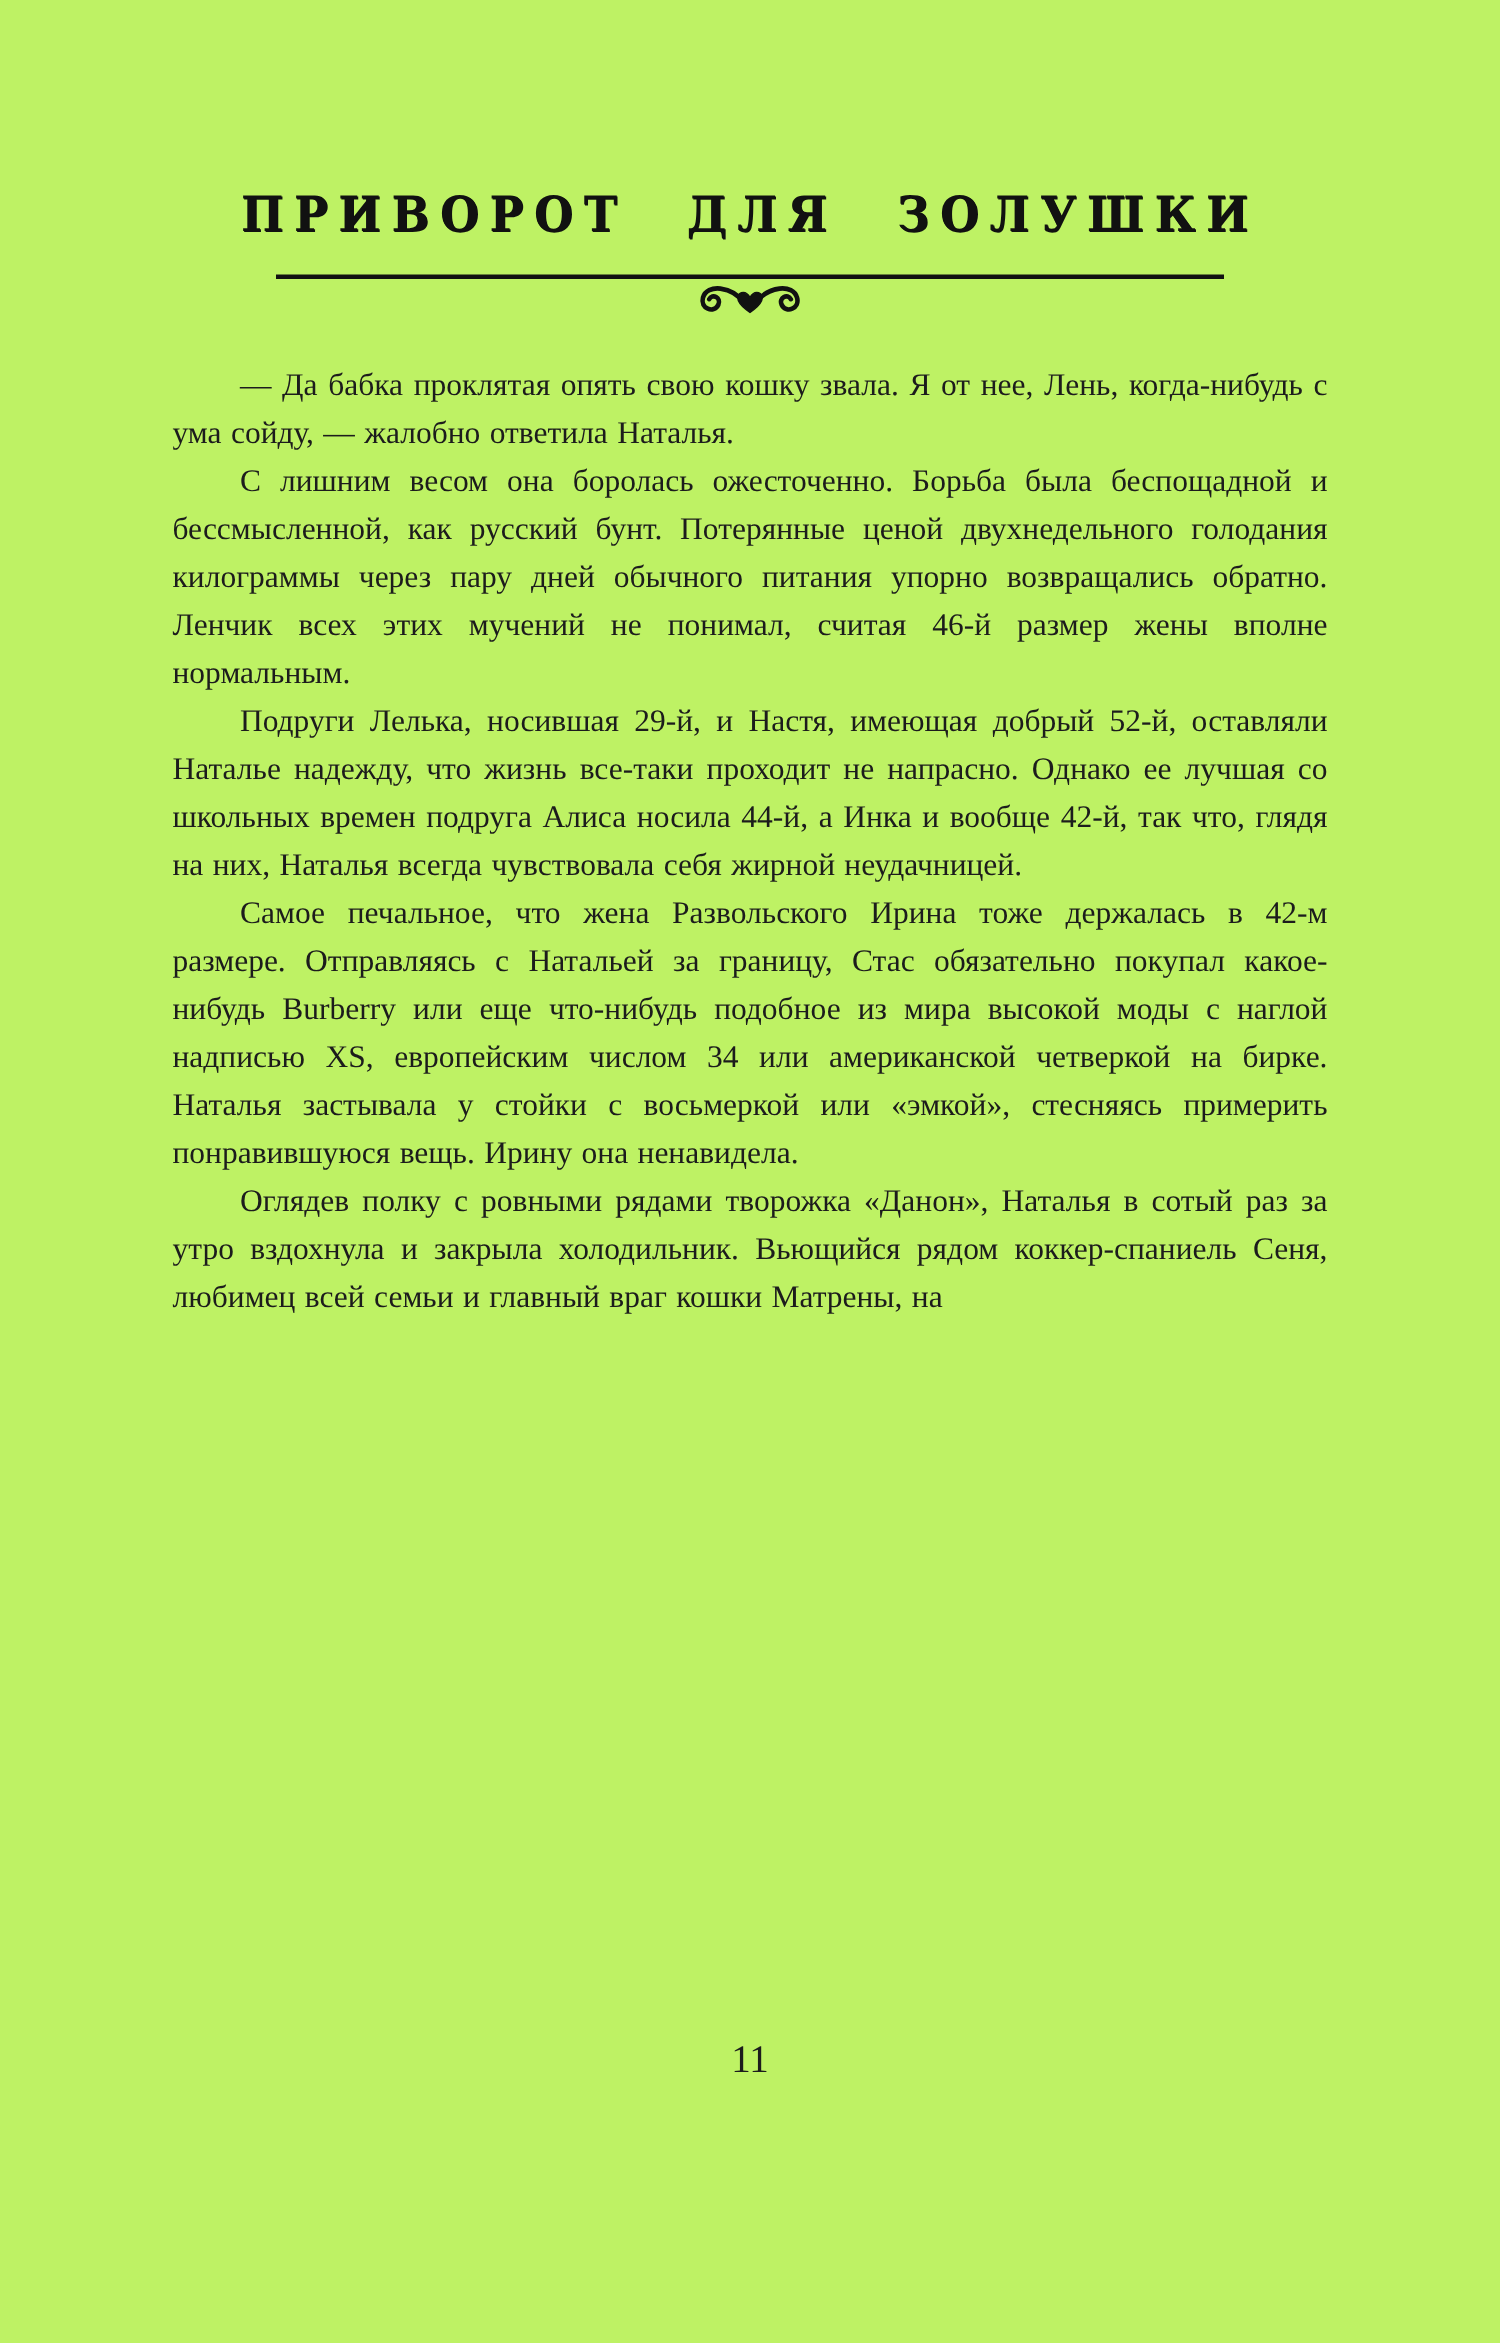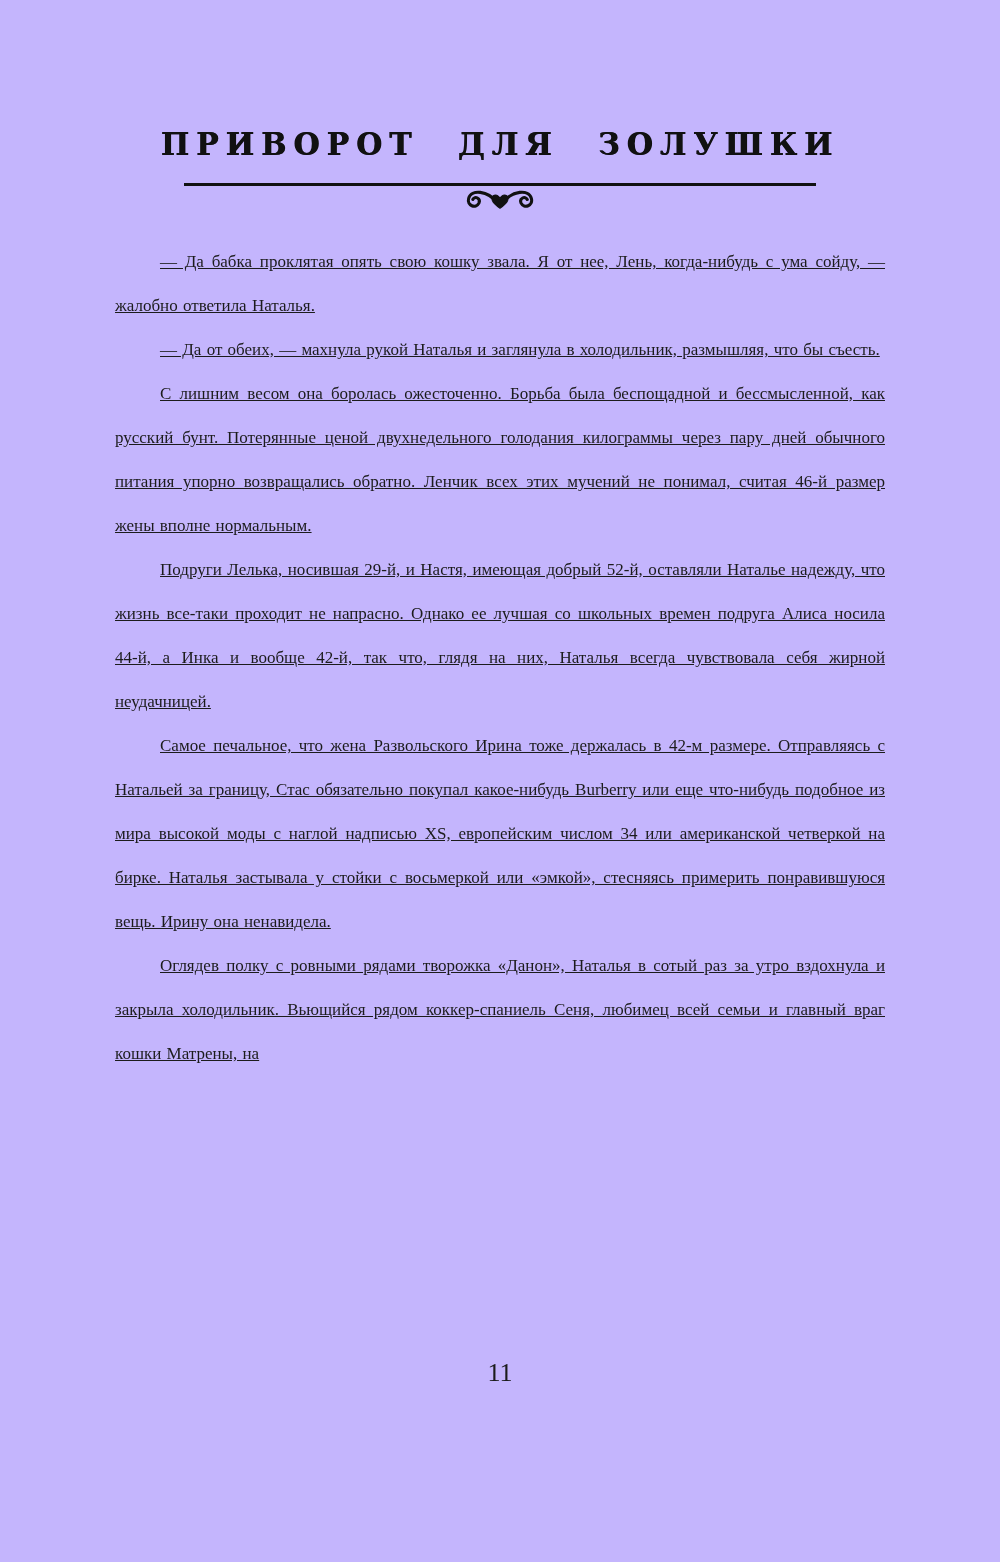--- a/index.html
+++ b/index.html
@@ -5,21 +5,21 @@
   html, body {
     margin: 0;
     padding: 0;
     background: #ffffff;
   }
   .page {
     position: relative;
     width: 1000px;
     height: 1562px;
     margin: 0 auto;
-    background: #c4b5fd;
+    background: #bef264;
     box-sizing: border-box;
     padding: 126px 115px 0 115px;
     color: #1c1c1c;
     font-family: "Liberation Serif", "DejaVu Serif", serif;
   }
   .chapter-header {
     text-align: center;
   }
   .book-title {
     margin: 0;
@@ -40,23 +40,22 @@
     background: #111111;
     margin: 22px auto 0 auto;
   }
   .ornament {
     margin-top: 1px;
     line-height: 0;
   }
   .body-text {
     margin-top: 26px;
     text-align: justify;
-    font-size: 17px;
-    line-height: 44px;
-    text-decoration: underline;
+    font-size: 21px;
+    line-height: 32px;
   }
   .body-text p {
     margin: 0;
     text-indent: 45px;
     word-spacing: 1px;
   }
   .page-number {
     position: absolute;
     left: 0;
     right: 0;
@@ -81,21 +80,20 @@
           <path d="M66 30 C 48 6, 16 4, 11 22 C 7 36, 25 43, 31 31 C 35 22, 23 16, 19 24"></path>
           <path d="M78 30 C 96 6, 128 4, 133 22 C 137 36, 119 43, 113 31 C 109 22, 121 16, 125 24"></path>
         </g>
         <path d="M72 22 C 66 11, 53 15, 57 26 C 60 33, 72 41, 72 41 C 72 41, 84 33, 87 26 C 91 15, 78 11, 72 22 Z" fill="#111111" stroke="#111111" stroke-width="2"></path>
       </svg>
     </div>
   </header>
 
   <main class="body-text">
     <p>— Да бабка проклятая опять свою кошку звала. Я от нее, Лень, когда-нибудь с ума сойду, — жалобно ответила Наталья.</p>
-    <p>— Да от обеих, — махнула рукой Наталья и заглянула в холодильник, размышляя, что бы съесть.</p>
     <p>С лишним весом она боролась ожесточенно. Борьба была беспощадной и бессмысленной, как русский бунт. Потерянные ценой двухнедельного голодания килограммы через пару дней обычного питания упорно возвращались обратно. Ленчик всех этих мучений не понимал, считая 46-й размер жены вполне нормальным.</p>
     <p>Подруги Лелька, носившая 29-й, и Настя, имеющая добрый 52-й, оставляли Наталье надежду, что жизнь все-таки проходит не напрасно. Однако ее лучшая со школьных времен подруга Алиса носила 44-й, а Инка и вообще 42-й, так что, глядя на них, Наталья всегда чувствовала себя жирной неудачницей.</p>
     <p>Самое печальное, что жена Развольского Ирина тоже держалась в 42-м размере. Отправляясь с Натальей за границу, Стас обязательно покупал какое-нибудь Burberry или еще что-нибудь подобное из мира высокой моды с наглой надписью XS, европейским числом 34 или американской четверкой на бирке. Наталья застывала у стойки с восьмеркой или «эмкой», стесняясь примерить понравившуюся вещь. Ирину она ненавидела.</p>
     <p>Оглядев полку с ровными рядами творожка «Данон», Наталья в сотый раз за утро вздохнула и закрыла холодильник. Вьющийся рядом коккер-спаниель Сеня, любимец всей семьи и главный враг кошки Матрены, на</p>
   </main>
 
   <footer>
     <div class="page-number">11</div>
   </footer>
 

